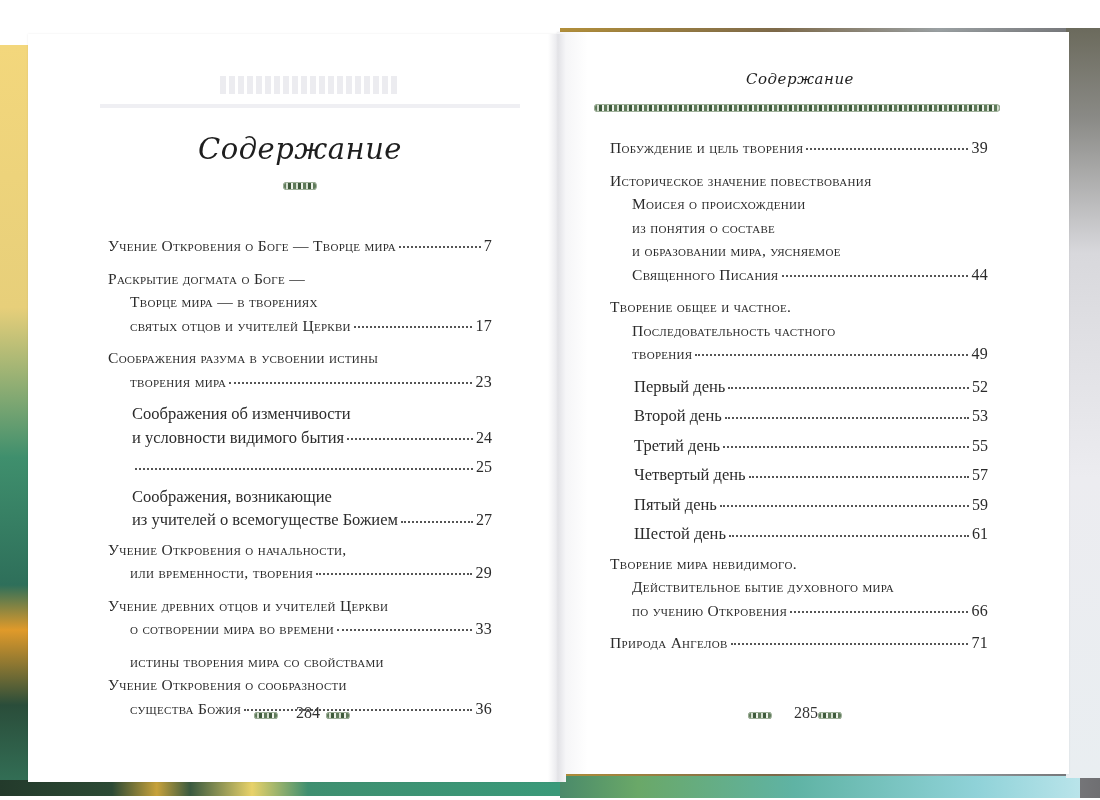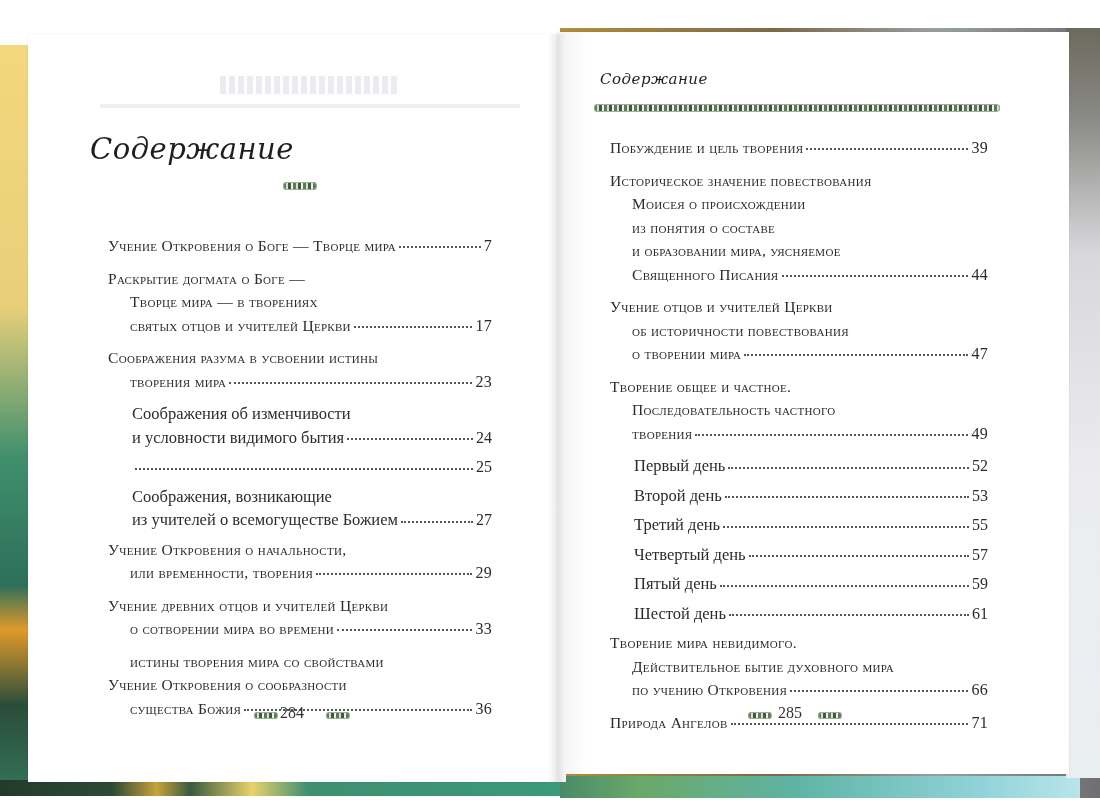--- a/index.html
+++ b/index.html
@@ -40,41 +40,41 @@
       position: absolute; left: 548px; top: 34px; width: 18px; height: 748px;
       background: linear-gradient(90deg, #ffffff 0%, #ececef 45%, #e2e2e6 55%, #f6f6f8 100%);
     }
 
     
     .ghost { position: absolute; color: #e9e9ed; font-size: 16px; line-height: 22px; white-space: nowrap; overflow: hidden; }
     .ghost-head { left: 220px; top: 76px; width: 180px; height: 18px; background: repeating-linear-gradient(90deg, #ececf0 0 6px, transparent 6px 9px); }
     .ghost-rule { left: 100px; top: 104px; width: 420px; height: 4px; background: #efeff3; }
 
     .toc-title {
-      position: absolute; left: 90px; width: 420px; text-align: left;
+      position: absolute; left: 90px; width: 420px; text-align: center;
       font-family: "DejaVu Serif", serif; font-style: italic; font-weight: 400;
       color: #1e1e1e; letter-spacing: 0.5px;
     }
     .title-left { top: 132px; font-size: 29px; }
     .title-right { left: 600px; top: 70px; font-size: 15px; width: 400px; }
 
     .knot {
       position: absolute; height: 8px;
       border-radius: 4px;
       background:
         repeating-linear-gradient(90deg, #5f7a5a 0 3px, #d7e0d2 3px 5px, #3f5a3c 5px 8px, #eef2ea 8px 10px);
       box-shadow: 0 0 0 1px #9fb09a inset;
     }
     .knot-title-left { left: 283px; top: 182px; width: 34px; }
     .knot-rule-right { left: 594px; top: 104px; width: 406px; height: 8px; }
     .knot-foot { top: 712px; width: 24px; height: 7px; }
     .knot-f1 { left: 254px; } .knot-f2 { left: 326px; }
     .knot-f3 { left: 748px; } .knot-f4 { left: 818px; }
 
-    .folio { position: absolute; top: 704px; font-size: 16px; color: #333; width: 40px; text-align: left; }
+    .folio { position: absolute; top: 704px; font-size: 16px; color: #333; width: 40px; text-align: right; }
     .folio-left { left: 280px; }
     .folio-right { left: 778px; font-family: Liberation Serif, serif; }
 
     
     .toc { position: absolute; list-style: none; }
     .toc-left { left: 108px; top: 234px; width: 384px; }
     .toc-right { left: 610px; top: 136px; width: 378px; }
 
     .entry { margin-bottom: 9px; }
     .line {
@@ -233,33 +233,20 @@
         <span class="txt">и образовании мира, уясняемое</span>
       </div>
       <div class="line sc ind1">
         <span class="txt">Священного Писания</span>
         <span class="dots"></span>
         <span class="pg">44</span>
       </div>
     </li>
     <li class="entry">
       <div class="line sc">
-        <span class="txt">Учение отцов и учителей Церкви</span>
-      </div>
-      <div class="line sc ind1">
-        <span class="txt">об историчности повествования</span>
-      </div>
-      <div class="line sc ind1">
-        <span class="txt">о творении мира</span>
-        <span class="dots"></span>
-        <span class="pg">47</span>
-      </div>
-    </li>
-    <li class="entry">
-      <div class="line sc">
         <span class="txt">Творение общее и частное.</span>
       </div>
       <div class="line sc ind1">
         <span class="txt">Последовательность частного</span>
       </div>
       <div class="line sc ind1">
         <span class="txt">творения</span>
         <span class="dots"></span>
         <span class="pg">49</span>
       </div>

